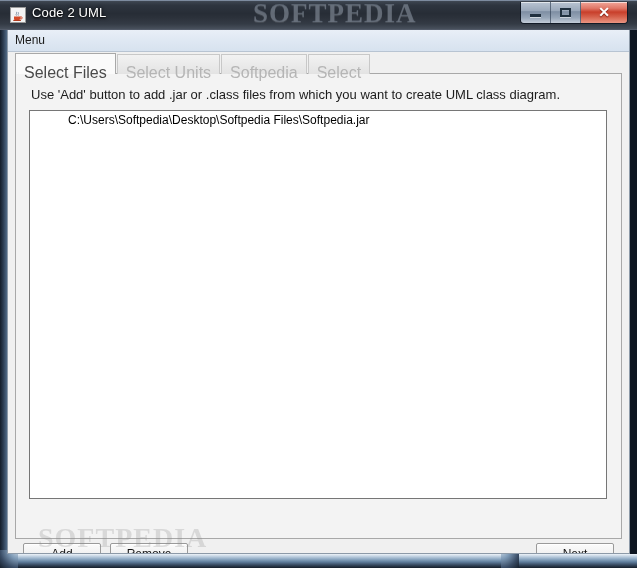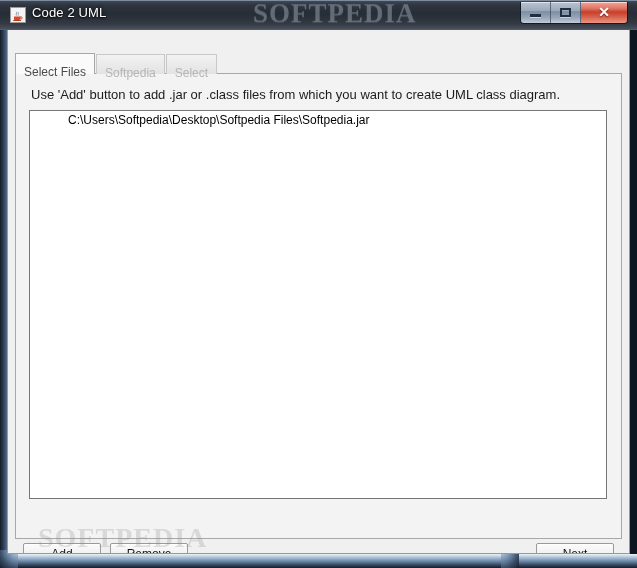--- a/index.html
+++ b/index.html
@@ -217,21 +217,21 @@
     height: 21px;
     display: flex;
     align-items: flex-end;
     z-index: 4;
   }
   .tab {
     position: relative;
     height: 20px;
     line-height: 20px;
     padding: 8px 8px;
-    font-size: 12px;
+    font-size: 16px;
     box-sizing: border-box;
     border: 1px solid #b4b4b4;
     border-bottom: none;
     margin-right: 1px;
     white-space: nowrap;
     cursor: default;
   }
   .tab.active {
     background: #fafafa;
     color: #4a4a4a;
@@ -370,23 +370,27 @@
         <span class="glyph-max"></span>
       </div>
       <div class="win-btn close">
         <span class="glyph-close">✕</span>
       </div>
     </div>
   </div>
 
   <div id="client-area">
 
+    <div id="menu-bar">
+      <span class="menu-item">Menu</span>
+    </div>
 
     <div id="tab-strip">
       <div class="tab active">Select Files</div>
+      <div class="tab disabled">Select Units</div>
       <div class="tab disabled">Softpedia</div>
       <div class="tab disabled">Select</div>
     </div>
 
     <div id="tab-panel">
 
       <div id="instruction-text">Use 'Add' button to add .jar or .class files from which you want to create UML class diagram.</div>
 
       <div id="file-list">
         <div class="file-row">C:\Users\Softpedia\Desktop\Softpedia Files\Softpedia.jar</div>

